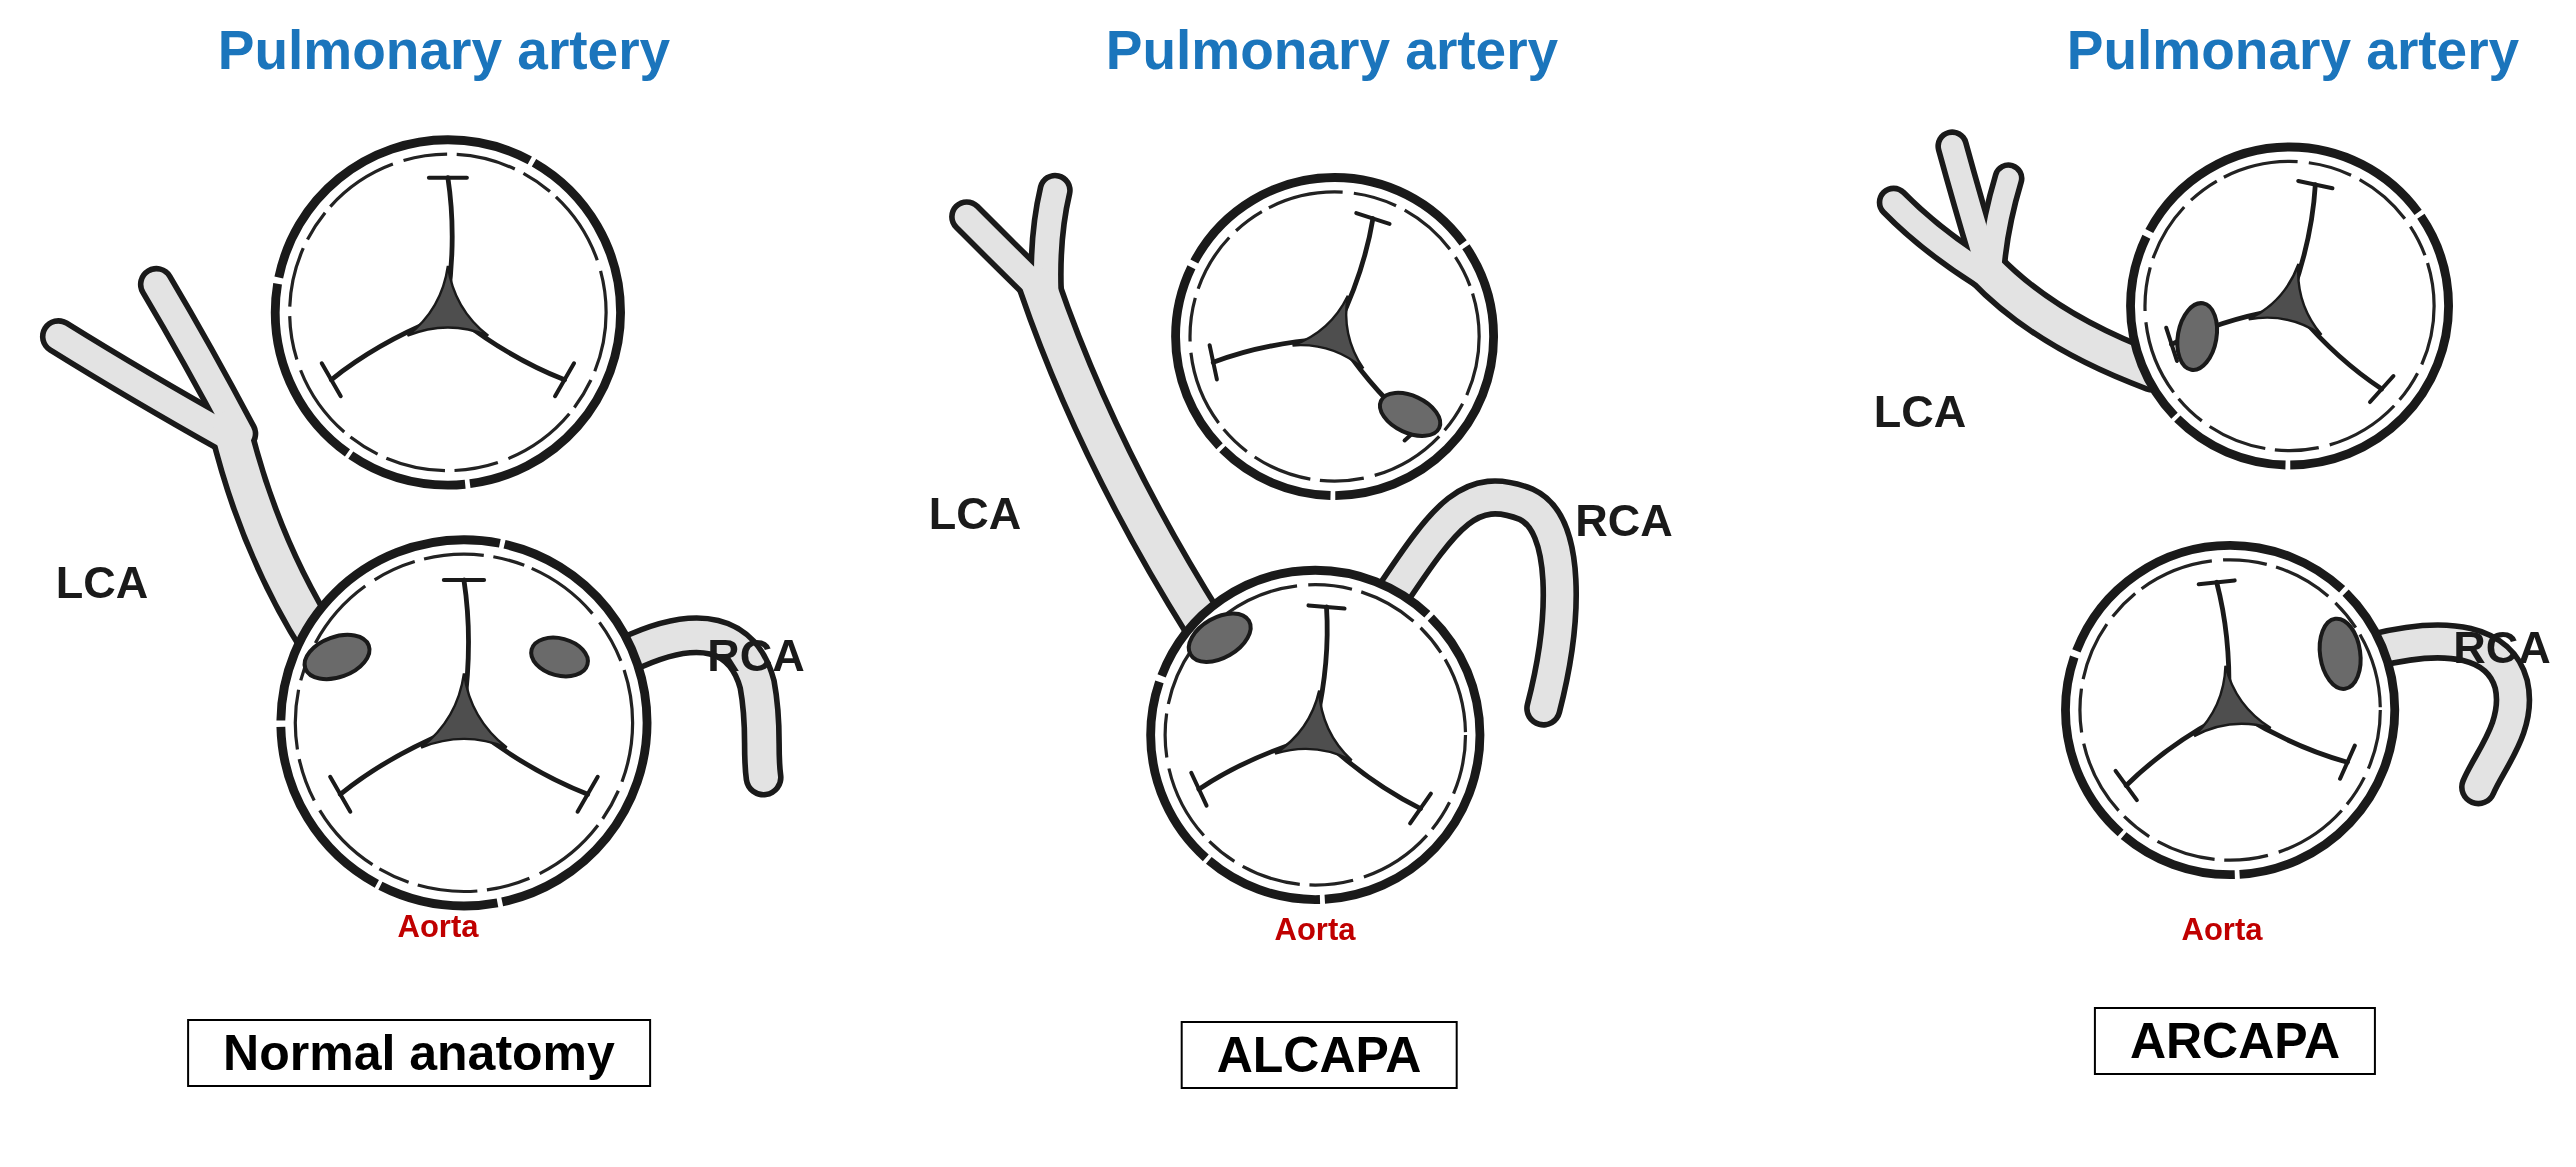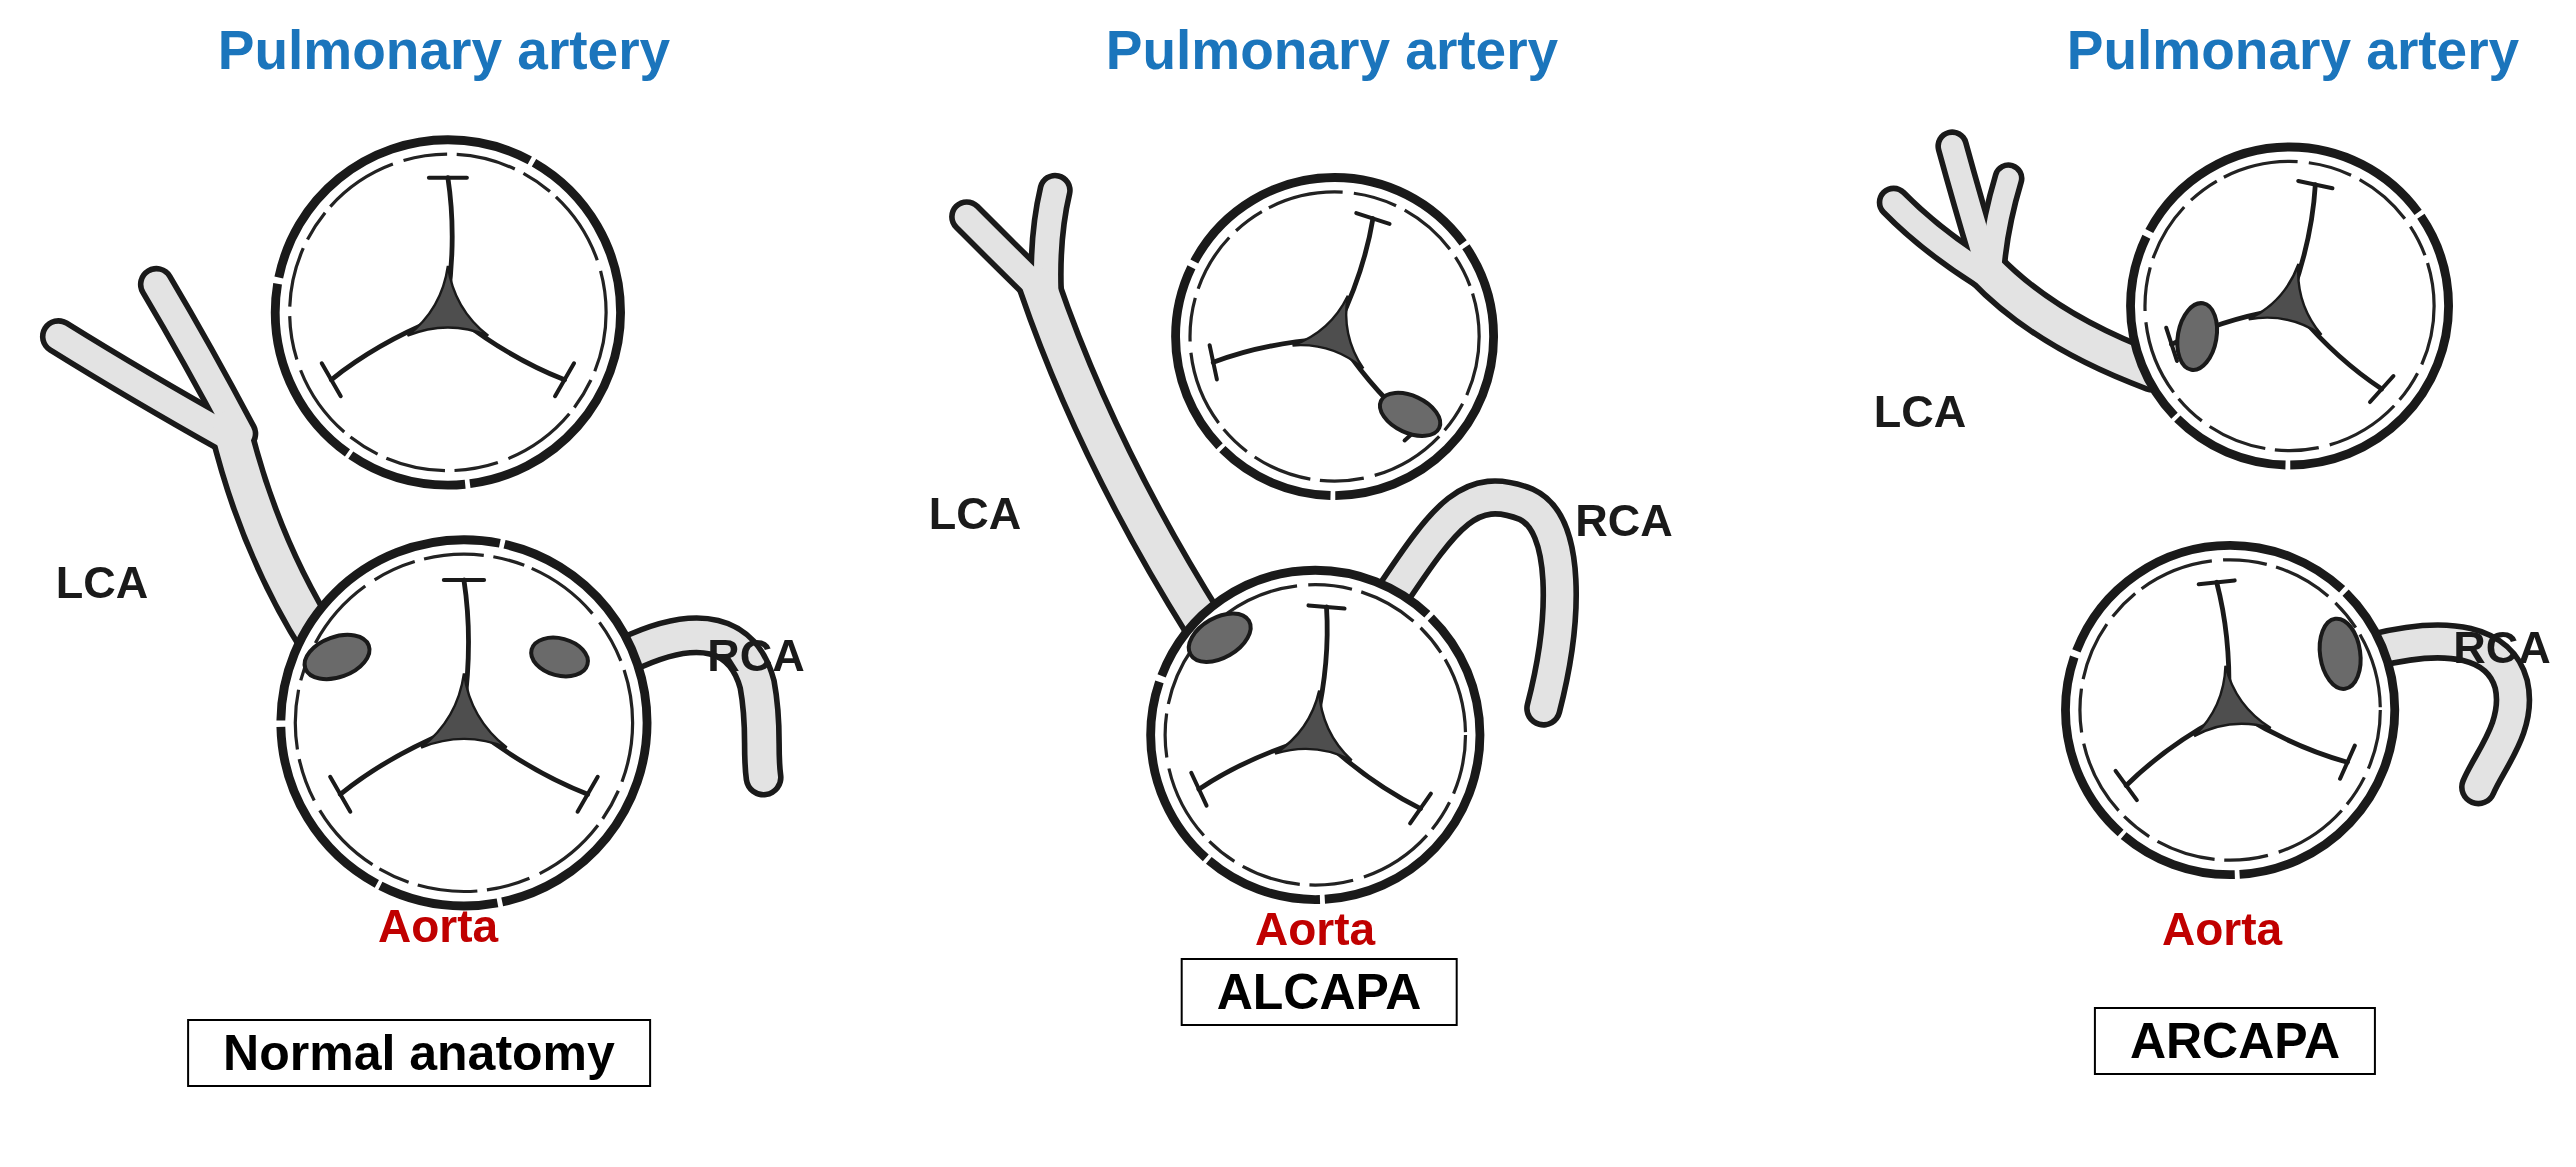--- a/index.html
+++ b/index.html
@@ -2,21 +2,21 @@
 <html style="--c-blue: #1b75bc; --c-red: #c00000; --c-ink: #1a1a1a; --c-bg: #ffffff;font-size:13px"><head>
 <meta charset="utf-8">
 <style>
   html,body{margin:0;padding:0;background:#fff;}
   body{width:2576px;height:1167px;font-family:"Liberation Sans",sans-serif;}
   #canvas{position:relative;width:2576px;height:1167px;background:var(--c-bg,#fff);overflow:hidden;}
   #art{position:absolute;left:0;top:0;width:2576px;height:1167px;}
   .label{position:absolute;transform:translate(-50%,-50%);font-weight:bold;white-space:nowrap;line-height:1;text-align:center;}
   .title-label{font-size:55px;color:var(--c-blue,#1b75bc);}
   .vessel-label{font-size:45px;color:var(--c-ink,#1a1a1a);margin-top:40px;}
-  .aorta-label{font-size:46px;color:var(--c-red,#c00000);}
+  .aorta-label{font-size:31px;color:var(--c-red,#c00000);}
   .caption{font-size:50px;color:#000;background:#fff;border:2.4px solid #000;padding:7px 34px;}
 </style>
 </head>
 <body>
 
 <div id="canvas">
 
   <svg id="art" viewBox="0 0 3206 1453">
       <g>
         <g>
@@ -130,21 +130,21 @@
     <div class="label vessel-label" style="left:756px;top:615px">RCA</div>
     <div class="label aorta-label" style="left:438px;top:926px">Aorta</div>
     <div class="label caption" style="left:419px;top:1053px">Normal anatomy</div>
   </div>
 
   <div>
     <div class="label title-label" style="left:1332px;top:50px">Pulmonary artery</div>
     <div class="label vessel-label" style="left:975px;top:473px">LCA</div>
     <div class="label vessel-label" style="left:1624px;top:480px">RCA</div>
     <div class="label aorta-label" style="left:1315px;top:929px">Aorta</div>
-    <div class="label caption" style="left:1319px;top:992px">ALCAPA</div>
+    <div class="label caption" style="left:1319px;top:1055px">ALCAPA</div>
   </div>
 
   <div>
     <div class="label title-label" style="left:2293px;top:50px">Pulmonary artery</div>
     <div class="label vessel-label" style="left:1920px;top:371px">LCA</div>
     <div class="label vessel-label" style="left:2502px;top:607px">RCA</div>
     <div class="label aorta-label" style="left:2222px;top:929px">Aorta</div>
     <div class="label caption" style="left:2235px;top:1041px">ARCAPA</div>
   </div>
 

